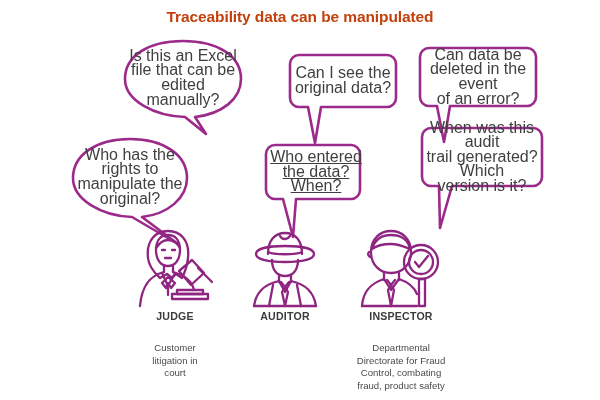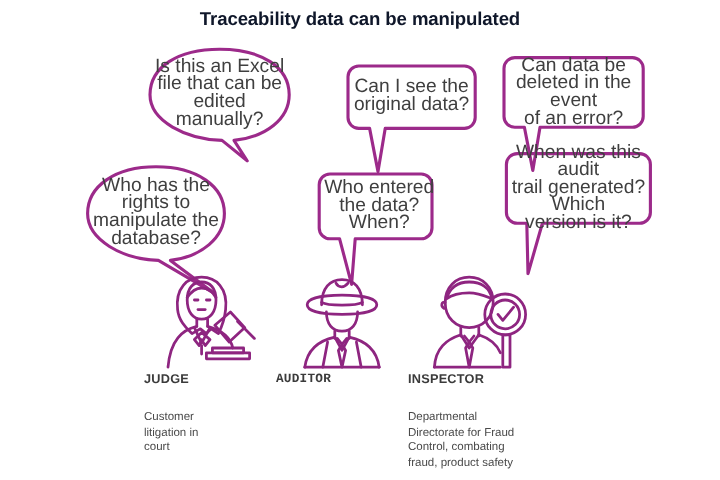--- a/index.html
+++ b/index.html
@@ -23,21 +23,21 @@
   }
 
   .title {
     position: absolute;
     left: 0;
     top: 8px;
     width: 600px;
     text-align: center;
     font-size: 15.5px;
     font-weight: bold;
-    color: #0f172a;
+    color: #c2410c;
     letter-spacing: -0.1px;
   }
 
   
   .bubble {
     position: absolute;
   }
   .bubble svg {
     position: absolute;
     left: 0;
@@ -56,20 +56,21 @@
     font-size: 16px;
     line-height: 14.6px;
     white-space: pre-line;
     box-sizing: border-box;
     padding: 0 6px;
   }
 
   
   .persona {
     position: absolute;
+    text-align: center;
   }
   .persona .icon-wrap {
     display: block;
     margin: 0 auto;
   }
   .persona .role {
     font-size: 10.6px;
     font-weight: bold;
     color: #3b3b3b;
     letter-spacing: 0.2px;
@@ -122,29 +123,29 @@
 
   <div class="bubble" style="left:70px; top:136px; width:120px; height:82px;">
     <svg width="120" height="110" viewBox="0 0 120 110">
       <path d="M60 3 C 94 3, 117 19, 117 42 C 117 62, 98 78, 72 81
                L 108 108 L 62 81
                C 32 80, 3 64, 3 42 C 3 19, 26 3, 60 3 Z" fill="none" stroke="#9c2a8a" stroke-width="2.6" stroke-linejoin="round"></path>
     </svg>
     <div class="btext" style="width:120px; height:82px;">Who has the
 rights to
 manipulate the
-database?</div>
+original?</div>
   </div>
 
   <div class="bubble" style="left:264px; top:143px; width:98px; height:58px;">
     <svg width="98" height="110" viewBox="0 0 98 110">
       <path d="M11 2 H 87 A 9 9 0 0 1 96 11 V 47 A 9 9 0 0 1 87 56
                H 32 L 29 94 L 19 56 H 11 A 9 9 0 0 1 2 47 V 11 A 9 9 0 0 1 11 2 Z" fill="none" stroke="#9c2a8a" stroke-width="2.6" stroke-linejoin="round"></path>
     </svg>
-    <div class="btext" style="width:104px; height:58px;">Who entered
+    <div class="btext" style="width:104px; height:58px;text-decoration:underline;">Who entered
 the data?
 When?</div>
   </div>
 
   <div class="bubble" style="left:420px; top:126px; width:124px; height:62px;">
     <svg width="124" height="120" viewBox="0 0 124 120">
       <path d="M11 2 H 113 A 9 9 0 0 1 122 11 V 51 A 9 9 0 0 1 113 60
                H 32 L 20 102 L 19 60 H 11 A 9 9 0 0 1 2 51 V 11 A 9 9 0 0 1 11 2 Z" fill="none" stroke="#9c2a8a" stroke-width="2.6" stroke-linejoin="round"></path>
     </svg>
     <div class="btext" style="width:124px; height:62px;">When was this audit
@@ -187,21 +188,21 @@
         <path d="M40 66 h 36 v 5 h -36 z"></path>
         <path d="M45 62 h 26 v 4 h -26 z"></path>
       </g>
     </svg>
     <div class="role">JUDGE</div>
     <div class="desc">Customer
 litigation in
 court</div>
   </div>
 
-  <div class="persona" style="left:230px; top:228px; width:110px;font-family:Liberation Mono, monospace;">
+  <div class="persona" style="left:230px; top:228px; width:110px;">
     <svg class="icon-wrap" width="86" height="80" viewBox="0 0 86 80">
       <g fill="none" stroke="#8e2580" stroke-width="2.3" stroke-linecap="round" stroke-linejoin="round">
 
         <path d="M14 26 C 14 21, 25 18, 43 18 C 61 18, 72 21, 72 26
                  C 72 31, 61 34, 43 34 C 25 34, 14 31, 14 26 Z"></path>
 
         <path d="M26 26 C 26 12, 33 5, 43 5 C 53 5, 60 12, 60 26"></path>
 
         <path d="M38 8 C 40 12, 45 12, 48 8"></path>
 

